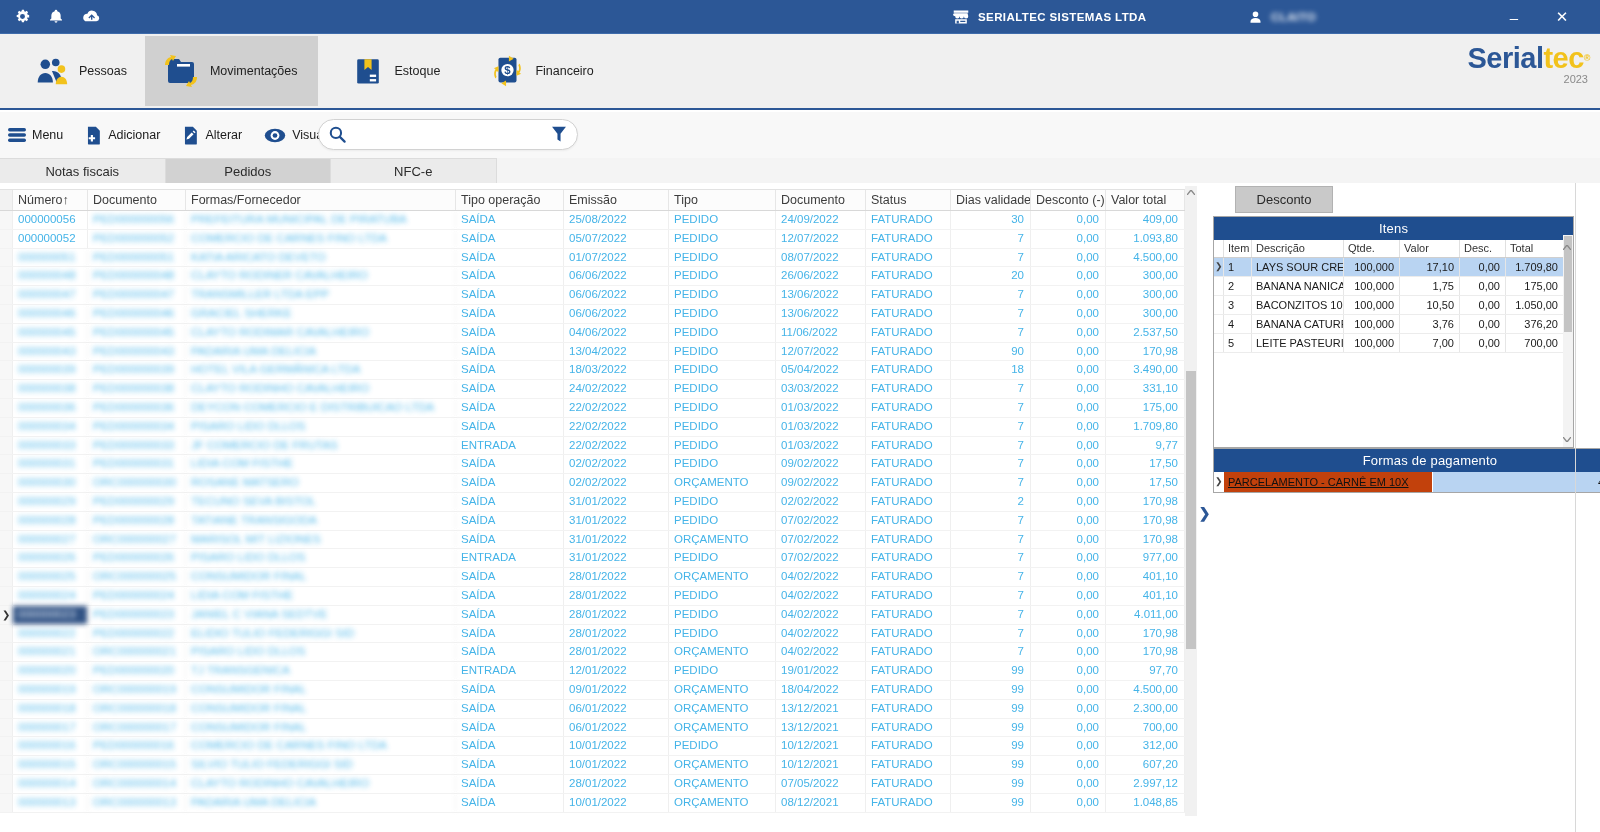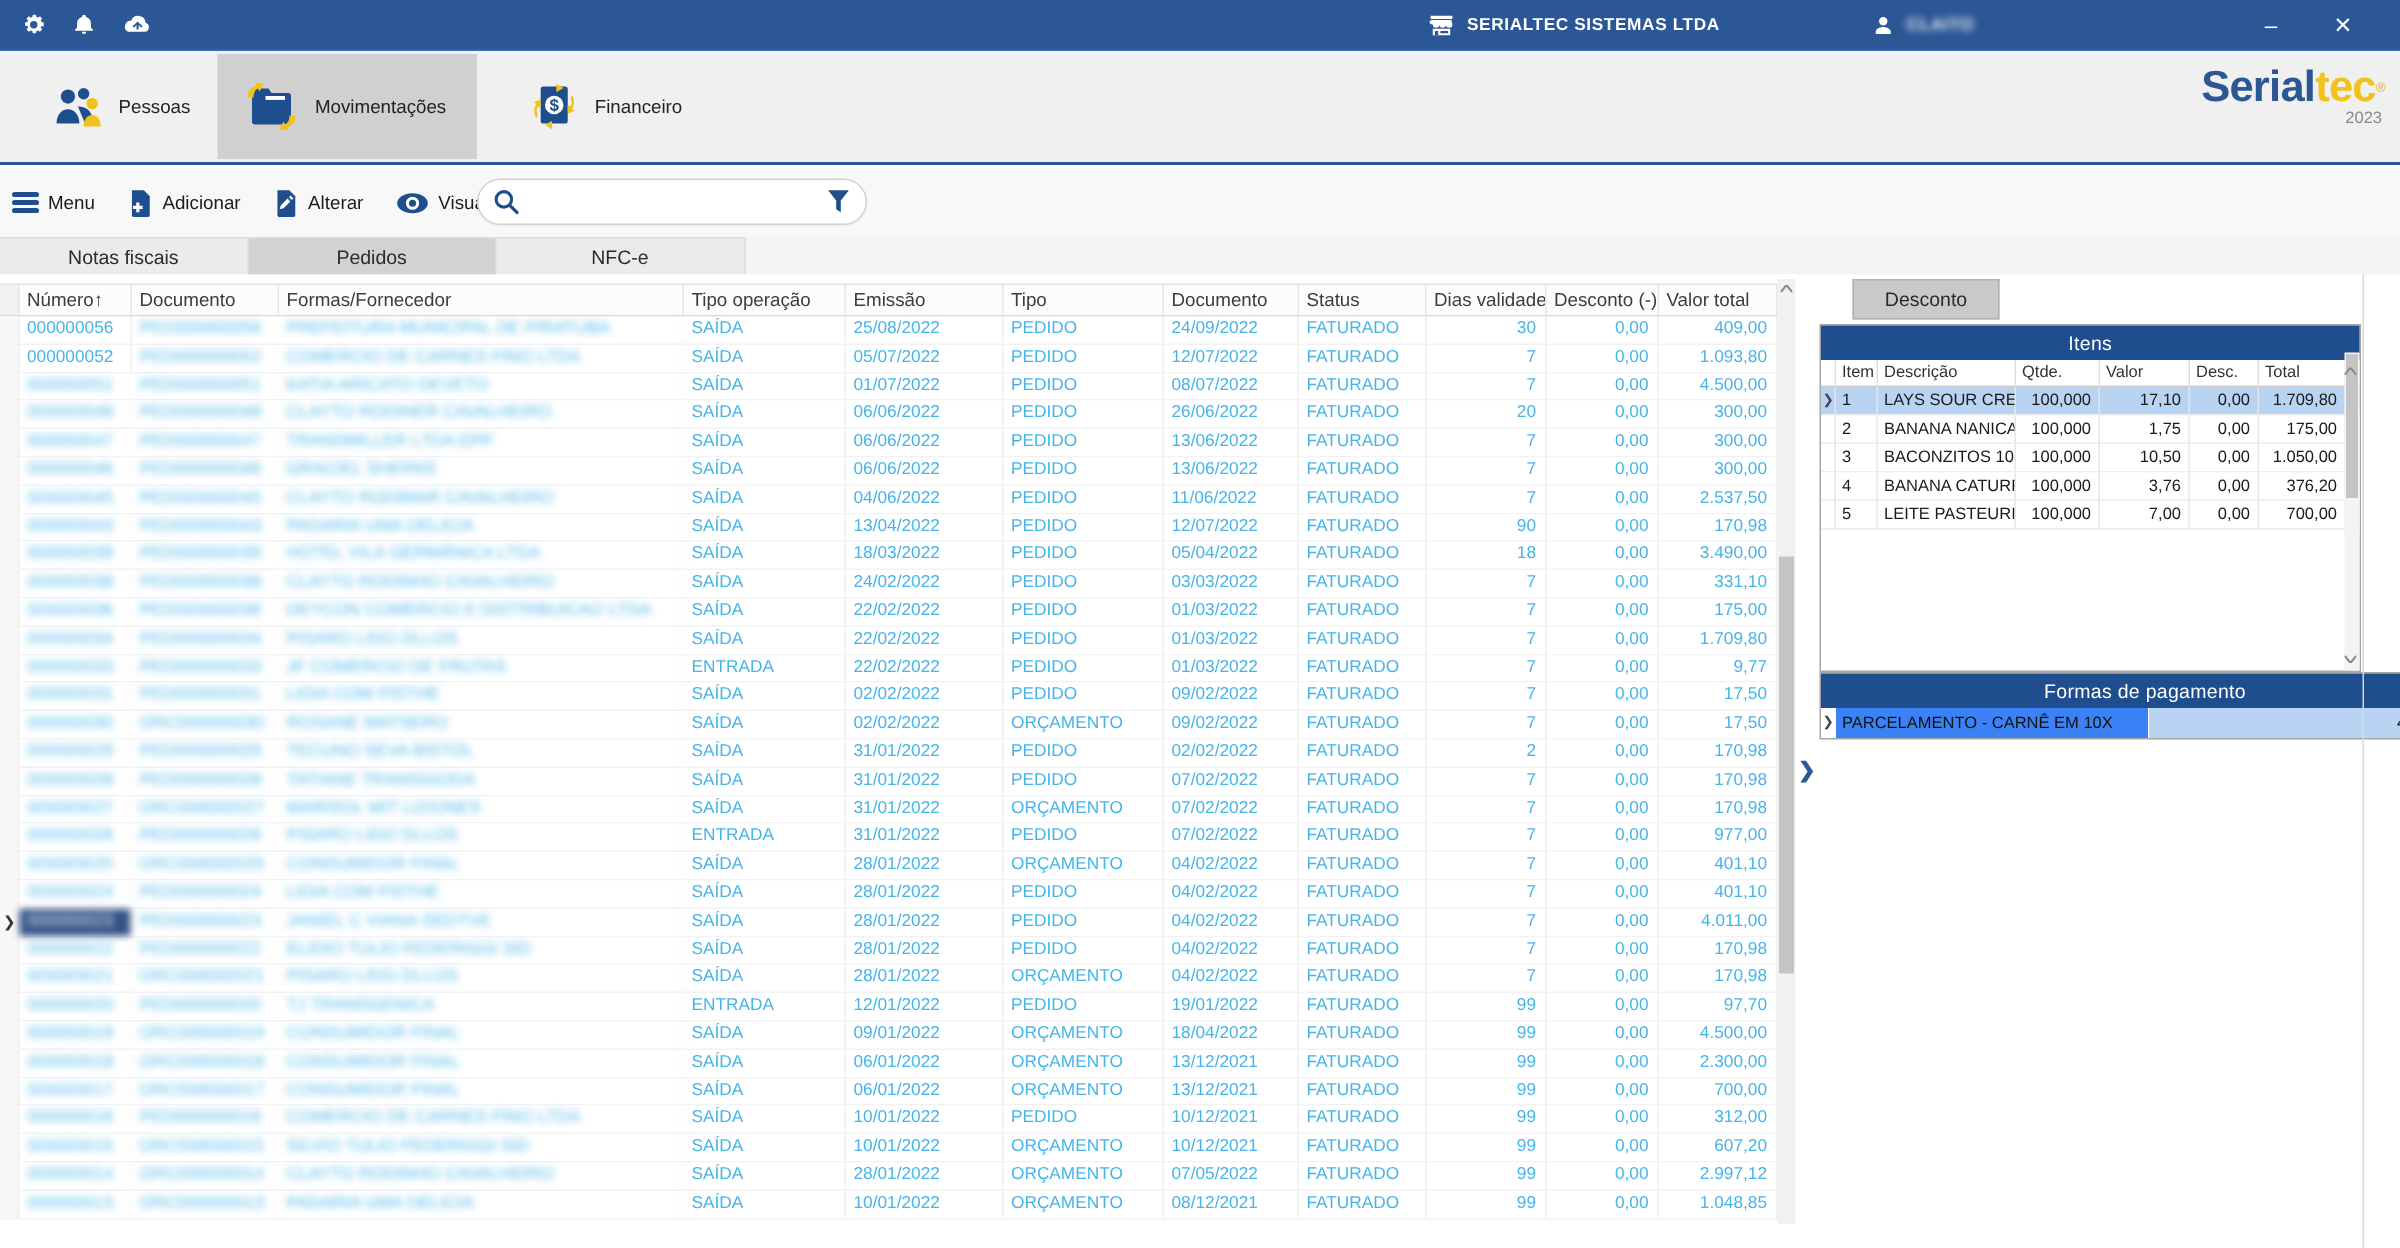--- a/index.html
+++ b/index.html
@@ -93,22 +93,22 @@
     white-space:nowrap; overflow:hidden; }
   .ic.r { text-align:right; padding-right:5px; padding-left:0; }
   .ic.ind { width:10px; font-size:9px; color:#444; padding:3px 0 0 1px; }
   .irow.sel { background:#b9d4f2; }
   #items-scroll { position:absolute; right:0; top:18px; width:10px; bottom:0; background:#f3f3f3; }
   #items-thumb { position:absolute; left:1px; top:1px; width:8px; height:96px; background:#c4c4c4; }
   #items-up { position:absolute; right:0; top:24px; }
   #items-down { position:absolute; right:0; bottom:2px; }
   #pay-row { display:flex; height:20px; }
   #pay-ind { width:10px; font-size:9px; color:#444; padding:4px 0 0 1px; background:#fff; }
-  #pay-desc { width:209px; background:#3b82f6; font-size:11px; color:#111; padding:4px 0 0 4px;
-    border-right:1px solid #fff; white-space:nowrap; overflow:hidden; }
+  #pay-desc { width:209px; background:#c2410c; font-size:11px; color:#111; padding:4px 0 0 4px;
+    border-right:1px solid #fff; white-space:nowrap; overflow:hidden;text-decoration:underline; }
   #pay-val { flex:1; background:#b9d4f2; font-size:11px; color:#111; text-align:right;
     padding:4px 6px 0 0; }
   #panel-right-border { position:absolute; left:1575px; top:183px; width:1px; height:649px;
     background:#d8d8d8; }
 </style>
 </head>
 <body>
 
 <div id="titlebar" class="abs">
   <div class="tb-icons">
@@ -166,20 +166,31 @@
   </div>
   <div class="module active">
     <span>
       <svg width="40" height="40" viewBox="0 0 40 40">
         <path fill="#1f4e8f" d="M9 8h9l2 3h11a2 2 0 0 1 2 2v17a2 2 0 0 1-2 2H9a2 2 0 0 1-2-2V10a2 2 0 0 1 2-2z"></path>
         <rect x="16" y="13" width="13" height="2.6" fill="#fff"></rect>
         <path fill="#f2c21c" d="M4 14c0-4 2-7 6-8l-1-2 6 1-3 5-1-2c-2 1-3 3-3 6zM36 26c0 4-2 7-6 8l1 2-6-1 3-5 1 2c2-1 3-3 3-6z"></path>
       </svg>
     </span>
     <span>Movimentações</span>
+  </div>
+  <div class="module" style="margin-left:16px">
+    <span>
+      <svg width="36" height="38" viewBox="0 0 40 40">
+        <rect x="8" y="7" width="24" height="27" rx="1.5" fill="#1f4e8f"></rect>
+        <path fill="#f2c21c" d="M16 7h8v12l-4-3.4L16 19z"></path>
+        <rect x="22" y="24" width="7" height="2.6" fill="#fff"></rect>
+          <rect x="22" y="29" width="7" height="2.6" fill="#fff"></rect>
+      </svg>
+    </span>
+    <span>Estoque</span>
   </div>
   <div class="module" style="margin-left:16px">
     <span>
       <svg width="38" height="38" viewBox="0 0 40 40">
         <rect x="11" y="6" width="19" height="26" rx="2" fill="#1f4e8f"></rect>
         <circle cx="20.5" cy="19" r="6.5" fill="#fff"></circle>
         <text x="20.5" y="23.4" font-size="12" font-weight="bold" fill="#1f4e8f" text-anchor="middle" font-family="Liberation Sans, sans-serif">$</text>
         <path fill="#f2c21c" d="M8 28c-2-3-2-7 0-10l-2-1 5-2v6l-2-1c-1 2-1 4 0 6zM33 12c2 3 2 7 0 10l2 1-5 2v-6l2 1c1-2 1-4 0-6z"></path>
         <path fill="#f2c21c" d="M14 33l5-3v6zM27 7l-5 3V4z"></path>
       </svg>

